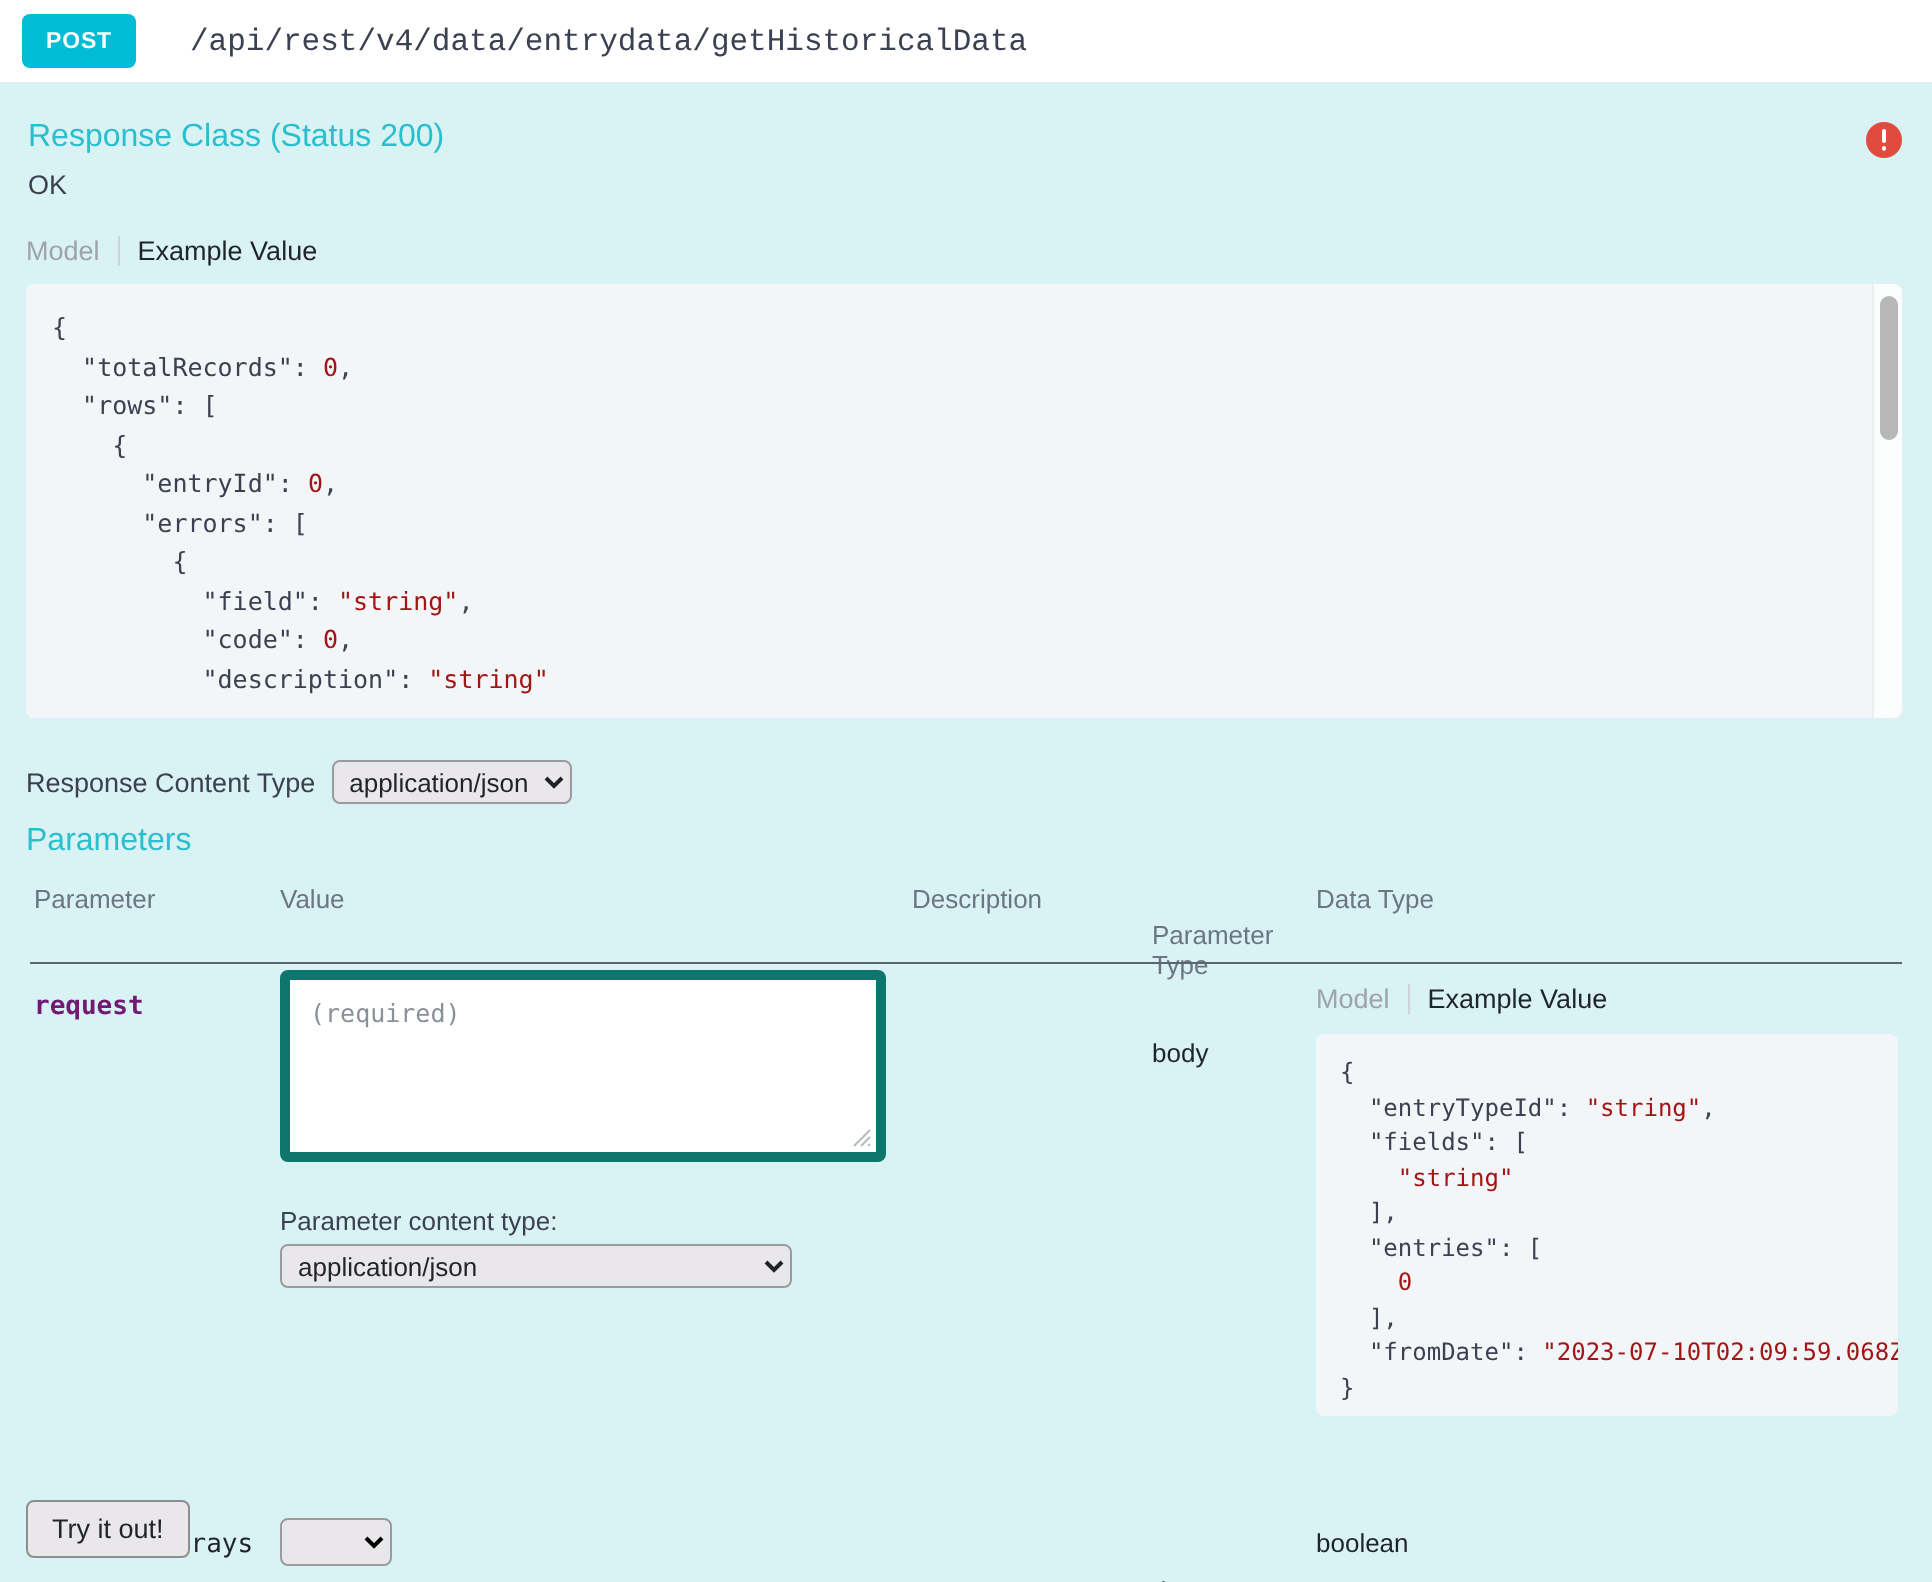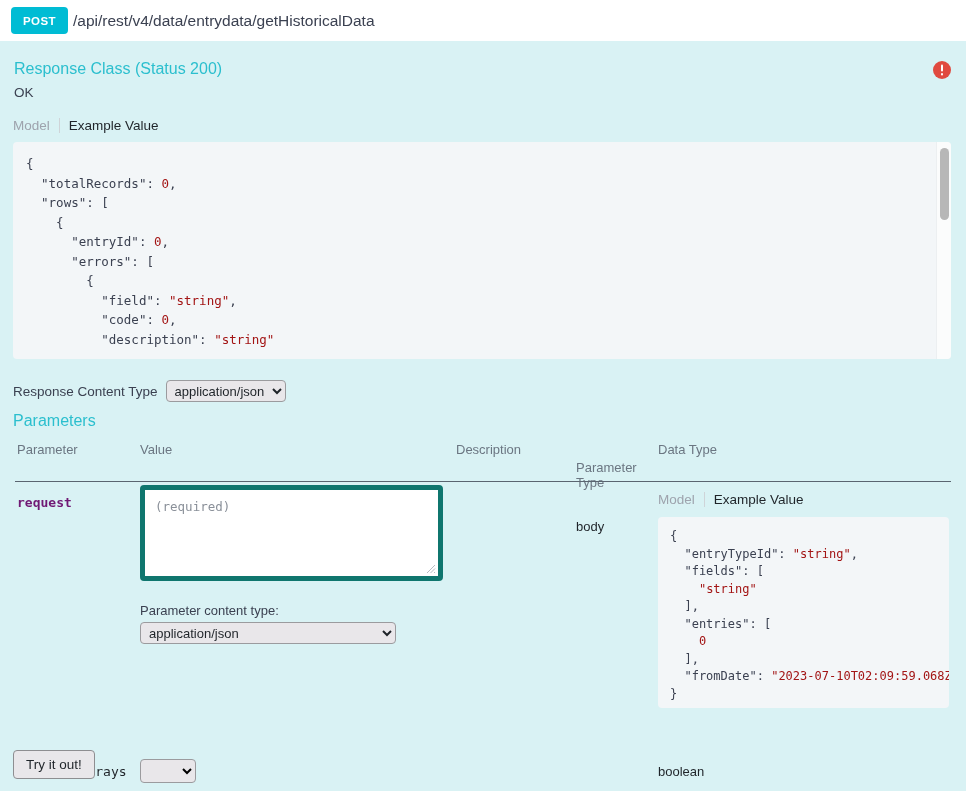--- a/index.html
+++ b/index.html
@@ -41,24 +41,24 @@
     border-radius: 4px;
     color: #ffffff;
     font-size: 11.5px;
     font-weight: bold;
     letter-spacing: 0.4px;
     display: flex;
     align-items: center;
     justify-content: center;
   }
   .op-path {
-    margin-left: 5px;
+    margin-left: 27px;
     font-size: 15.5px;
     color: #3b4151;
-    font-family: Liberation Sans, sans-serif;
+    font-family: Liberation Mono, monospace;
   }
 
   
   .op-body {
     position: absolute;
     left: 0; top: 41px;
     width: 966px;
     height: 750px;
     background: #d9f2f4;
   }

